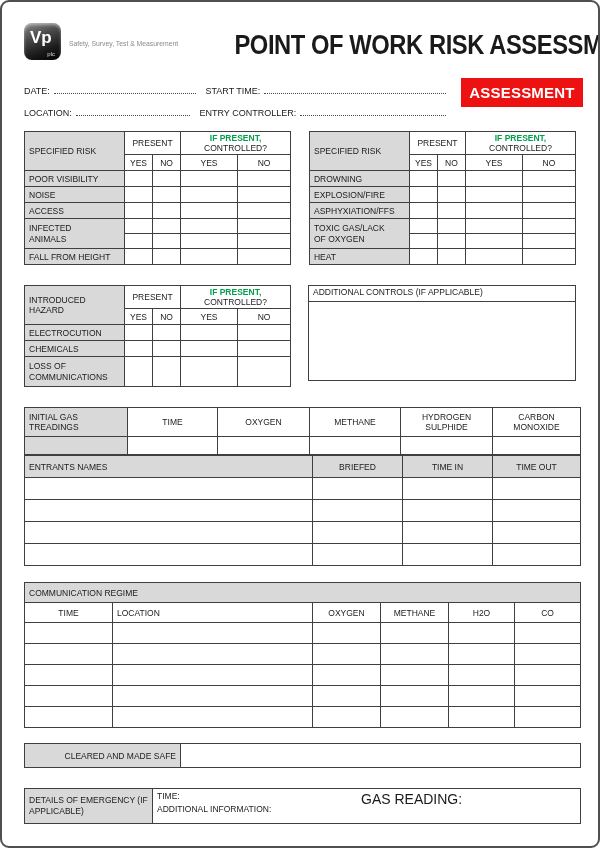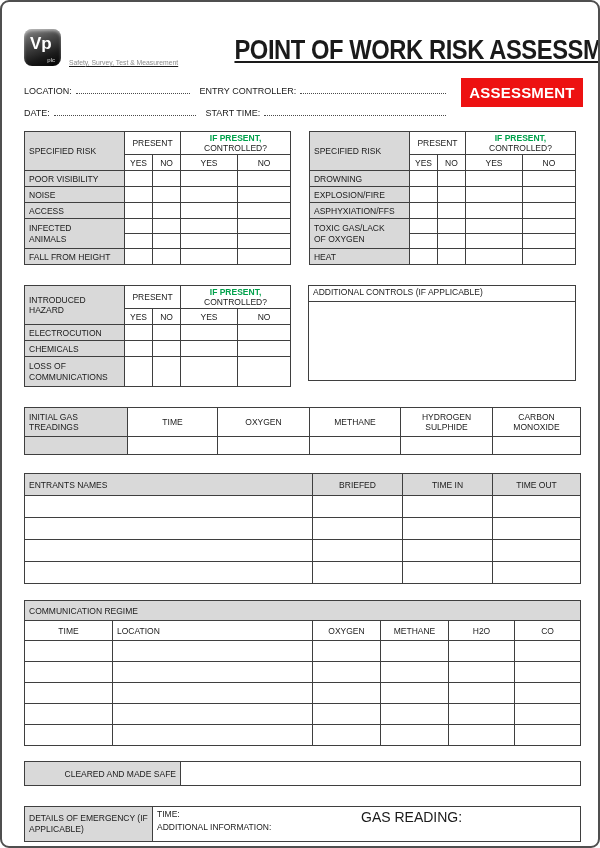--- a/index.html
+++ b/index.html
@@ -2,21 +2,21 @@
 <html><head>
 <meta charset="utf-8">
 <style>
   html,body { margin:0; padding:0; background:#fff; }
   body { font-family:"Liberation Sans", sans-serif; color:#1a1a1a; }
   .page { position:relative; width:600px; height:848px; box-sizing:border-box;
           border:2px solid #4f4f4f; border-radius:9px; background:#fff; overflow:hidden; }
   .sheet { padding:12px 22px 0 22px; }
 
   
-  .header { display:flex; align-items:flex-end; height:52px;text-decoration:underline; }
+  .header { display:flex; align-items:center; height:52px; }
   .logo-box { position:relative; width:37px; height:37px; border-radius:8px; flex:0 0 37px;
               background:linear-gradient(160deg,#8a8a8a 0%,#4b4b4b 35%,#1b1b1b 70%,#000 100%);
               box-shadow:inset 0 2px 3px rgba(255,255,255,.45); margin-top:2px; }
   .logo-vp { position:absolute; left:6px; top:5px; color:#fff; font-weight:bold; font-size:17px; }
   .logo-plc { position:absolute; right:6px; bottom:3px; color:#dcdcdc; font-size:6px; }
   .brand { margin-left:8px; margin-top:4px; }
   .brand-name { color:#e8140f; font-weight:bold; font-size:23px; line-height:1; }
   .brand-tagline { color:#8b8b8b; font-size:6.8px; margin-top:2px; white-space:nowrap; }
   .page-title { flex:1; text-align:right; font-size:27px; font-weight:bold; letter-spacing:-.5px;
                 white-space:nowrap; transform:scaleX(.88); transform-origin:100% 50%; margin-top:10px; }
@@ -51,21 +51,21 @@
   .r td { height:13px; } .r2 td { height:12px; }
 
   .controls-box { width:268px; height:96px; box-sizing:border-box; border:1px solid #3f3f3f; }
   .controls-head { font-size:8.5px; padding:1px 4px; border-bottom:1px solid #3f3f3f; height:13px; }
 
   .gas-table { width:556px; margin-top:20px; }
   .gas-table col.g0{width:103px;} .gas-table col.g1{width:90px;} .gas-table col.g2{width:92px;}
   .gas-table col.g3{width:91px;} .gas-table col.g4{width:92px;} .gas-table col.g5{width:88px;}
   .gas-h td { height:26px; } .gas-r td { height:15px; }
 
-  .entrants-table { width:556px; margin-top:18px; }
+  .entrants-table { width:556px; }
   .entrants-table col.e0{width:288px;} .entrants-table col.e1{width:90px;}
   .entrants-table col.e2{width:90px;} .entrants-table col.e3{width:88px;}
   .ent-h td { height:19px; } .ent-r td { height:19px; }
 
   .comm-table { width:556px; margin-top:16px; }
   .comm-table col.m0{width:88px;} .comm-table col.m1{width:200px;} .comm-table col.m2{width:68px;}
   .comm-table col.m3{width:68px;} .comm-table col.m4{width:66px;} .comm-table col.m5{width:66px;}
   .comm-t td { height:17px; } .comm-h td { height:17px; } .comm-r td { height:18px; }
 
   .cleared-table { width:556px; margin-top:15px; }
@@ -92,31 +92,31 @@
         <span class="logo-plc">plc</span>
       </div>
       <div class="brand">
         <div class="brand-tagline">Safety, Survey, Test &amp; Measurement</div>
       </div>
       <div class="page-title">POINT OF WORK RISK ASSESSMENT</div>
     </div>
 
     <div class="info">
       <div class="info-row">
+        <span class="info-label">DATE:</span>
+        <span class="dots dots-a"></span>
+        <span class="gap"></span>
+        <span class="info-label">START TIME:</span>
+        <span class="dots dots-b"></span>
+      </div>
+      <div class="info-row">
         <span class="info-label">LOCATION:</span>
         <span class="dots dots-a"></span>
         <span class="gap"></span>
         <span class="info-label">ENTRY CONTROLLER:</span>
-        <span class="dots dots-b"></span>
-      </div>
-      <div class="info-row">
-        <span class="info-label">DATE:</span>
-        <span class="dots dots-a"></span>
-        <span class="gap"></span>
-        <span class="info-label">START TIME:</span>
         <span class="dots dots-b"></span>
       </div>
     </div>
 
     <div class="tables-row">
 
       <table class="risk-table">
         <colgroup>
             <col class="c-lbl">
             <col class="c-y">

